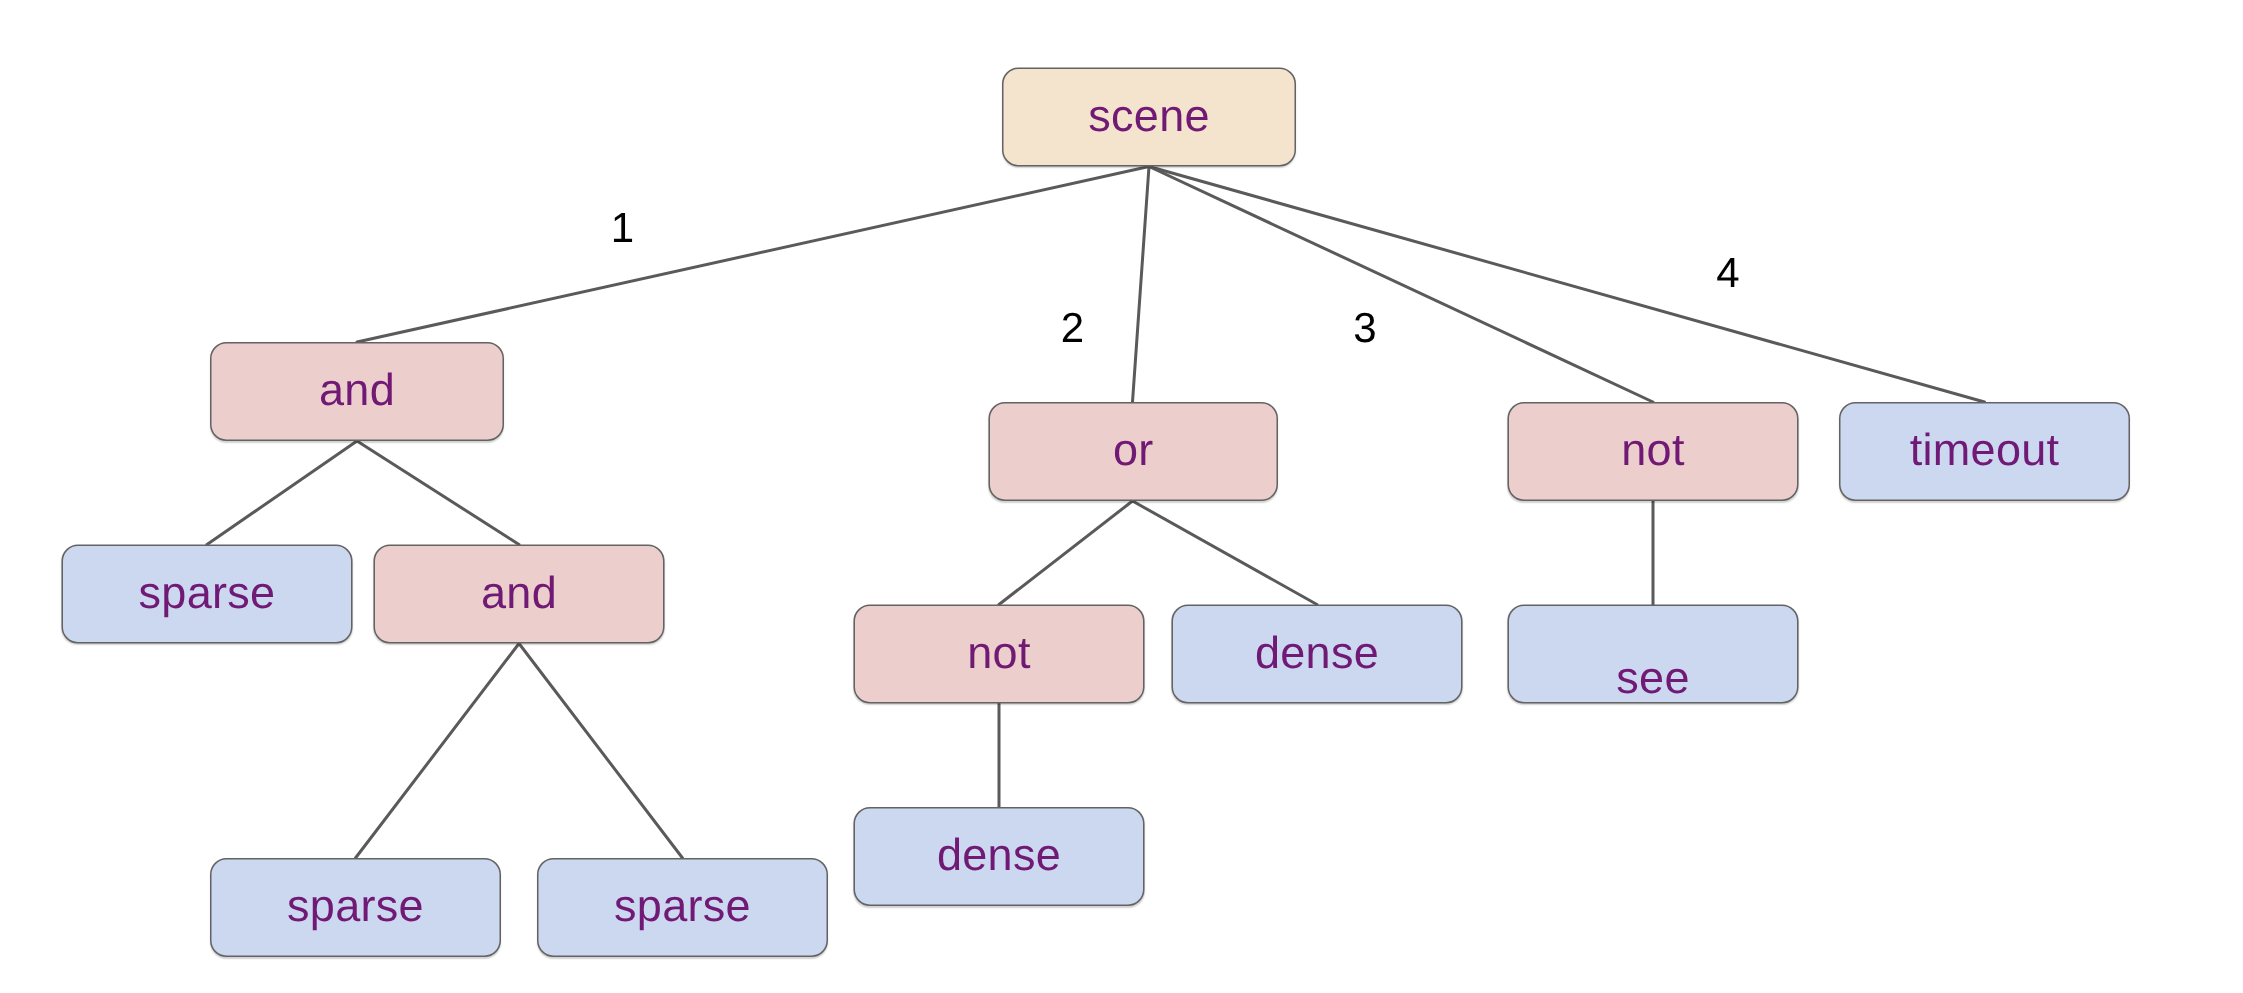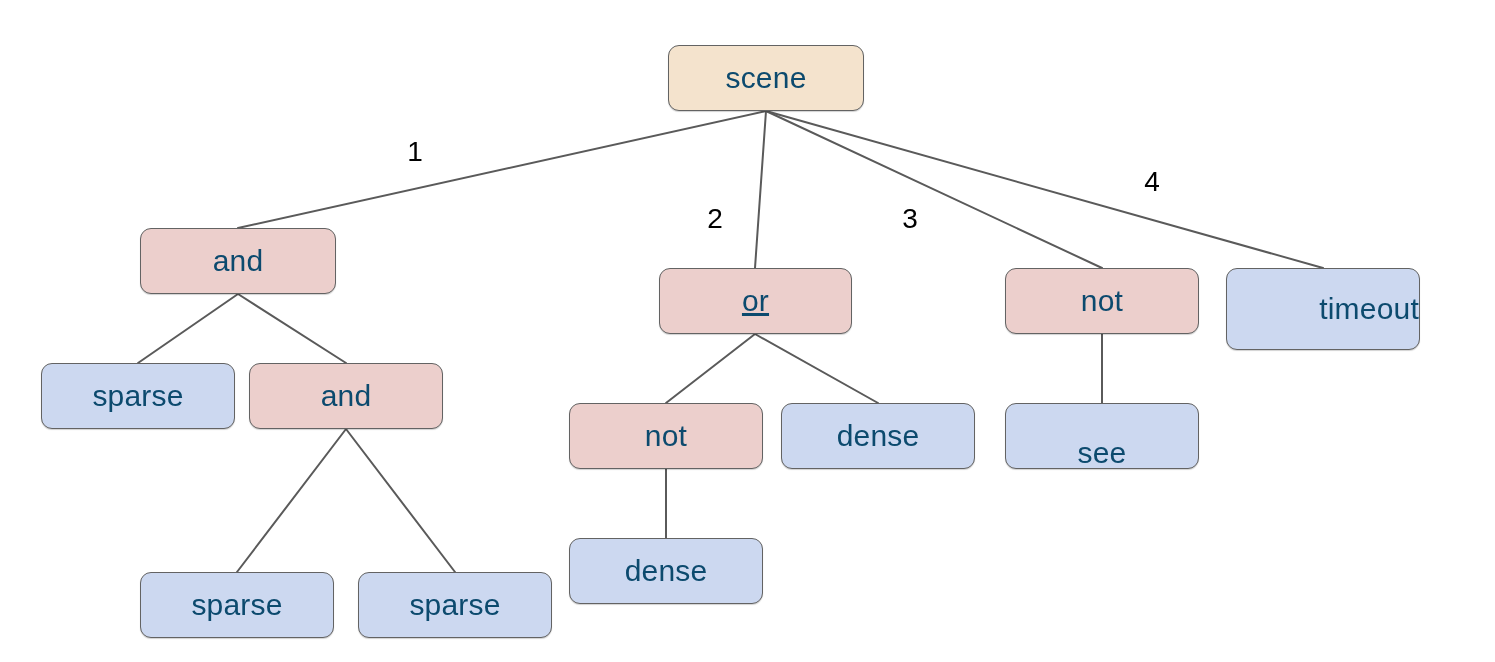--- a/index.html
+++ b/index.html
@@ -27,21 +27,21 @@
     pointer-events: none;
   }
   .node {
     position: absolute;
     box-sizing: border-box;
     border: 1.6px solid #636363;
     border-radius: 11px;
     display: flex;
     align-items: center;
     justify-content: center;
-    color: #0c4a6e;
+    color: #701a75;
     font-size: 30px;
     line-height: 1;
     letter-spacing: 0.2px;
     white-space: nowrap;
     box-shadow: 0 1px 1px rgba(0,0,0,0.18);
   }
   .node-label {
     pointer-events: none;
   }
   .edge-label {
@@ -71,27 +71,27 @@
       <line x1="666" y1="469" x2="666" y2="538" stroke="#5a5a5a" stroke-width="2" stroke-linecap="round"></line>
       <line x1="1102" y1="334" x2="1102" y2="403" stroke="#5a5a5a" stroke-width="2" stroke-linecap="round"></line>
     </svg>
   <div id="node-layer">
       <div class="node" style="left: 668px; top: 45px; width: 196px; height: 66px; background: rgb(244, 227, 205); border-color: rgb(99, 99, 99);">
         <span class="node-label">scene</span>
       </div>
       <div class="node" style="left: 140px; top: 228px; width: 196px; height: 66px; background: rgb(236, 207, 204); border-color: rgb(99, 99, 99);">
         <span class="node-label">and</span>
       </div>
-      <div class="node" style="left: 659px; top: 268px; width: 193px; height: 66px; background: rgb(236, 207, 204); border-color: rgb(99, 99, 99); text-decoration: underline;">
+      <div class="node" style="left: 659px; top: 268px; width: 193px; height: 66px; background: rgb(236, 207, 204); border-color: rgb(99, 99, 99);">
         <span class="node-label">or</span>
       </div>
       <div class="node" style="left: 1005px; top: 268px; width: 194px; height: 66px; background: rgb(236, 207, 204); border-color: rgb(99, 99, 99);">
         <span class="node-label">not</span>
       </div>
-      <div class="node" style="left: 1226px; top: 268px; width: 194px; height: 82px; background: rgb(204, 216, 240); border-color: rgb(99, 99, 99); justify-content: flex-end;">
+      <div class="node" style="left: 1226px; top: 268px; width: 194px; height: 66px; background: rgb(204, 216, 240); border-color: rgb(99, 99, 99);">
         <span class="node-label">timeout</span>
       </div>
       <div class="node" style="left: 41px; top: 363px; width: 194px; height: 66px; background: rgb(204, 216, 240); border-color: rgb(99, 99, 99);">
         <span class="node-label">sparse</span>
       </div>
       <div class="node" style="left: 249px; top: 363px; width: 194px; height: 66px; background: rgb(236, 207, 204); border-color: rgb(99, 99, 99);">
         <span class="node-label">and</span>
       </div>
       <div class="node" style="left: 569px; top: 403px; width: 194px; height: 66px; background: rgb(236, 207, 204); border-color: rgb(99, 99, 99);">
         <span class="node-label">not</span>

